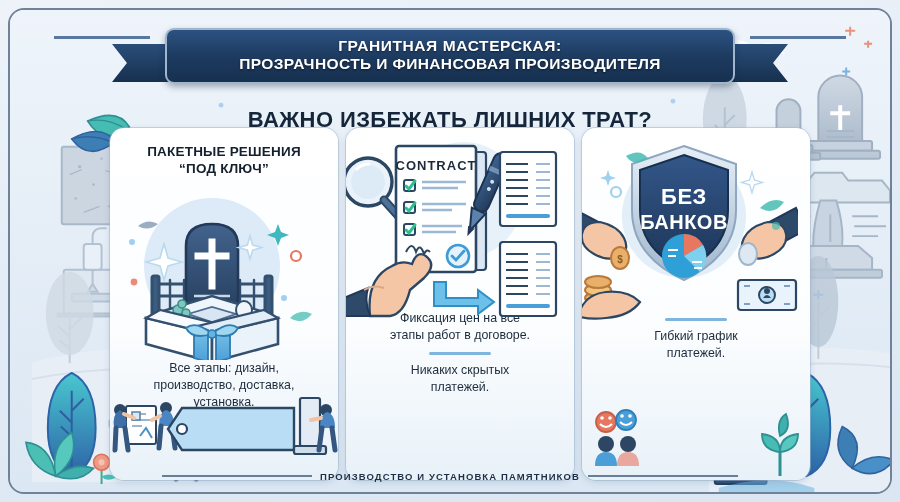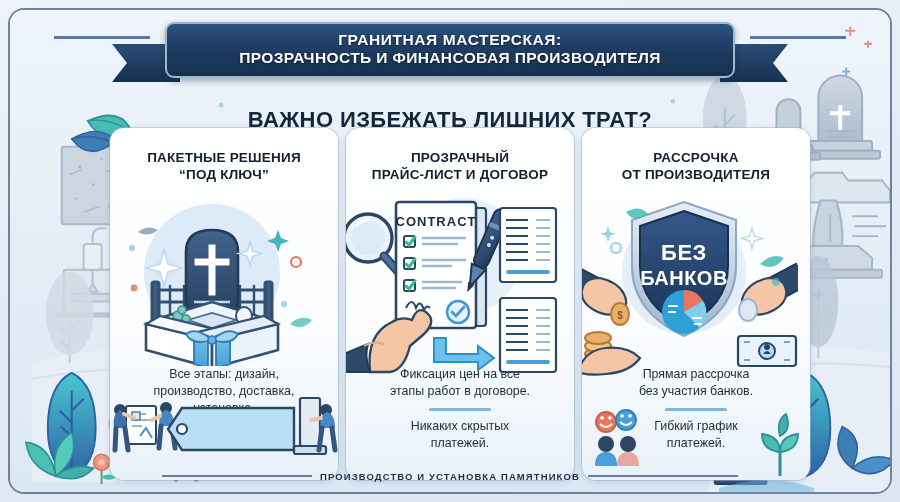--- a/index.html
+++ b/index.html
@@ -18,21 +18,21 @@
     background:linear-gradient(175deg,#eaf1f8 0%,#e2ebf5 55%,#d9e5f1 100%);
     overflow:hidden;
   }
 
   
   .bg-svg { position:absolute; inset:0; width:100%; height:100%; }
 
   
   #ribbon-wrap {
     position:absolute; left:0; right:0; top:6px; height:68px;
-    display:flex; align-items:center; justify-content:center;
+    display:flex; align-items:flex-end; justify-content:center;
     z-index:6;
   }
   #ribbon {
     position:relative;
     width:570px; height:56px;
     background:linear-gradient(180deg,#2c5282 0%,#1d3a5f 52%,#16304f 100%);
     border:2px solid #9fb6cd;
     border-radius:9px;
     display:flex; flex-direction:column; align-items:center; justify-content:center;
     box-shadow:0 3px 6px rgba(20,40,70,.35);
@@ -73,21 +73,21 @@
   .card {
     position:relative;
     width:228px; height:352px;
     background:linear-gradient(180deg,#ffffff 0%,#fbfdff 58%,#e8f1f8 100%);
     border-radius:14px;
     box-shadow:0 2px 7px rgba(40,70,110,.17), 0 0 0 1px rgba(170,192,214,.55);
     overflow:hidden;
     display:flex; flex-direction:column; align-items:center;
   }
   .card h3 {
-    margin-top:21px;
+    margin-top:15px;
     font-size:13.5px; font-weight:bold; color:#14202e;
     text-align:center; line-height:1.28; letter-spacing:.2px;
     white-space:pre-line;
   }
   .card .art { position:relative; width:252px; height:180px; margin-top:2px; }
   .card .art svg { position:absolute; inset:0; }
   .card .cap {
     text-align:center; color:#1c2b3c; font-size:12.4px;
     line-height:1.38; padding:0 14px; white-space:pre-line;
   }
@@ -419,22 +419,20 @@
         <g>
           <circle cx="216" cy="26" r="6" fill="#2c4663"></circle>
           <path d="M210 44 q0 -14 7 -16 q8 2 8 16 z" fill="#4a86c4"></path>
           <path d="M212 44 l-3 22 M222 44 l3 22" stroke="#34567f" stroke-width="5" stroke-linecap="round"></path>
           <path d="M211 34 l-10 2" stroke="#f0c3a4" stroke-width="4" stroke-linecap="round"></path>
         </g>
       </svg>
     </div>
 
     <div class="card">
-      <h3>ПРОЗРАЧНЫЙ
-ПРАЙС-ЛИСТ И ДОГОВОР</h3>
 
       <div class="art">
         <svg viewBox="0 0 228 190" width="228" height="190">
           <defs>
             <linearGradient id="c2pen" x1="0" y1="0" x2="1" y2="1">
               <stop offset="0" stop-color="#3f6592"></stop>
                 <stop offset="1" stop-color="#22395a"></stop>
             </linearGradient>
           </defs>
           <circle cx="130" cy="70" r="58" fill="#e3eef8" opacity=".85"></circle>
@@ -506,22 +504,20 @@
       </div>
 
       <div class="cap">Фиксация цен на все
 этапы работ в договоре.</div>
       <div class="divider"></div>
       <div class="cap second">Никаких скрытых
 платежей.</div>
     </div>
 
     <div class="card">
-      <h3>РАССРОЧКА
-ОТ ПРОИЗВОДИТЕЛЯ</h3>
 
       <div class="art">
         <svg viewBox="0 0 228 190" width="228" height="190">
           <defs>
             <linearGradient id="c3sh" x1="0" y1="0" x2="0" y2="1">
               <stop offset="0" stop-color="#35588a"></stop>
                 <stop offset="1" stop-color="#1c3css"></stop>
             </linearGradient>
             <linearGradient id="c3shield" x1="0" y1="0" x2="0" y2="1">
               <stop offset="0" stop-color="#33578a"></stop>
@@ -583,22 +579,20 @@
           <circle cx="46" cy="62" r="5" fill="none" stroke="#9fd0ef" stroke-width="2.2"></circle>
           <path d="M38 40 l2 6 l6 2 l-6 2 l-2 6 l-2 -6 l-6 -2 l6 -2 z" fill="#9fd0ef"></path>
           <g fill="#46bcb2" opacity=".85">
             <path d="M56 26 q14 -8 22 2 q-14 10 -22 -2 z"></path>
             <path d="M190 78 q12 -12 24 -6 q-10 14 -24 6 z"></path>
           </g>
           <circle cx="206" cy="96" r="4" fill="#46bcb2" opacity=".7"></circle>
         </svg>
       </div>
 
-      <div class="cap">Прямая рассрочка
-без участия банков.</div>
       <div class="divider"></div>
       <div class="cap second">Гибкий график
 платежей.</div>
 
       <svg width="228" height="74" viewBox="0 0 228 74" style="position:absolute;bottom:0;left:0">
 
         <circle cx="24" cy="16" r="10" fill="#e8775f" stroke="#c75f49" stroke-width="1.8"></circle>
         <path d="M18 18 q6 6 12 0" stroke="#ffffff" stroke-width="2" fill="none"></path>
         <circle cx="20" cy="12" r="1.8" fill="#ffffff"></circle>
           <circle cx="28" cy="12" r="1.8" fill="#ffffff"></circle>

